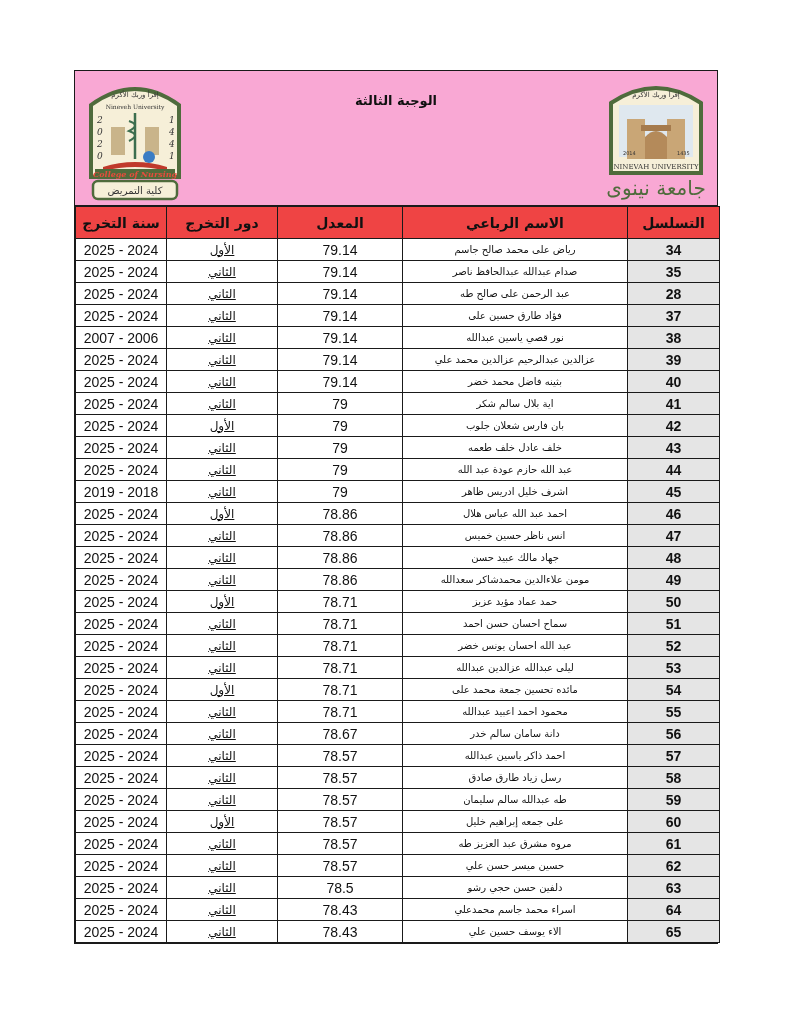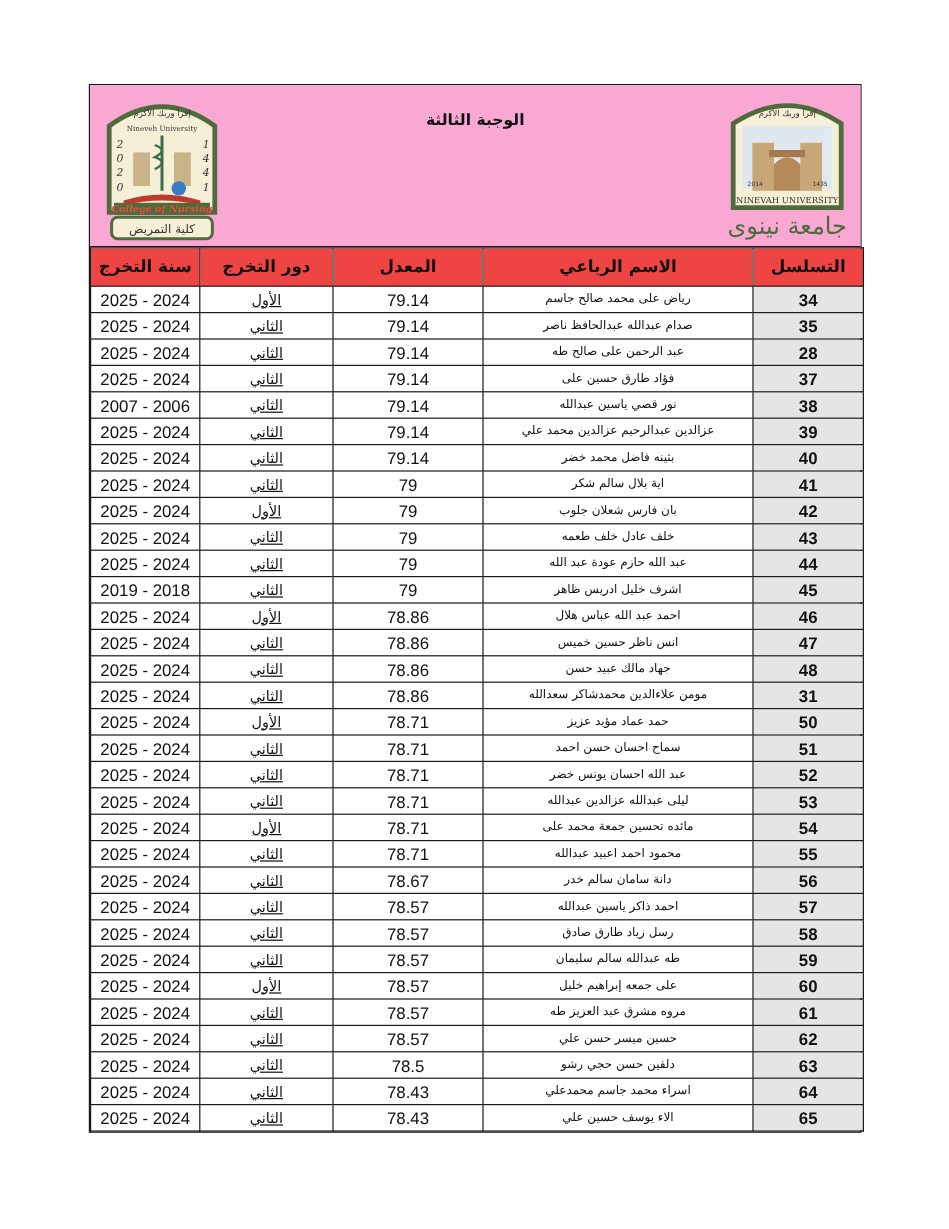--- a/index.html
+++ b/index.html
@@ -212,21 +212,21 @@
           <td class="year">2025 - 2024</td>
         </tr>
         <tr>
           <td class="seq">48</td>
           <td class="name">جهاد مالك عبيد حسن</td>
           <td class="score">78.86</td>
           <td class="round">الثاني</td>
           <td class="year">2025 - 2024</td>
         </tr>
         <tr>
-          <td class="seq">31</td>
+          <td class="seq">49</td>
           <td class="name">مومن علاءالدين محمدشاكر سعدالله</td>
           <td class="score">78.86</td>
           <td class="round">الثاني</td>
           <td class="year">2025 - 2024</td>
         </tr>
         <tr>
           <td class="seq">50</td>
           <td class="name">حمد عماد مؤيد عزيز</td>
           <td class="score">78.71</td>
           <td class="round">الأول</td>

